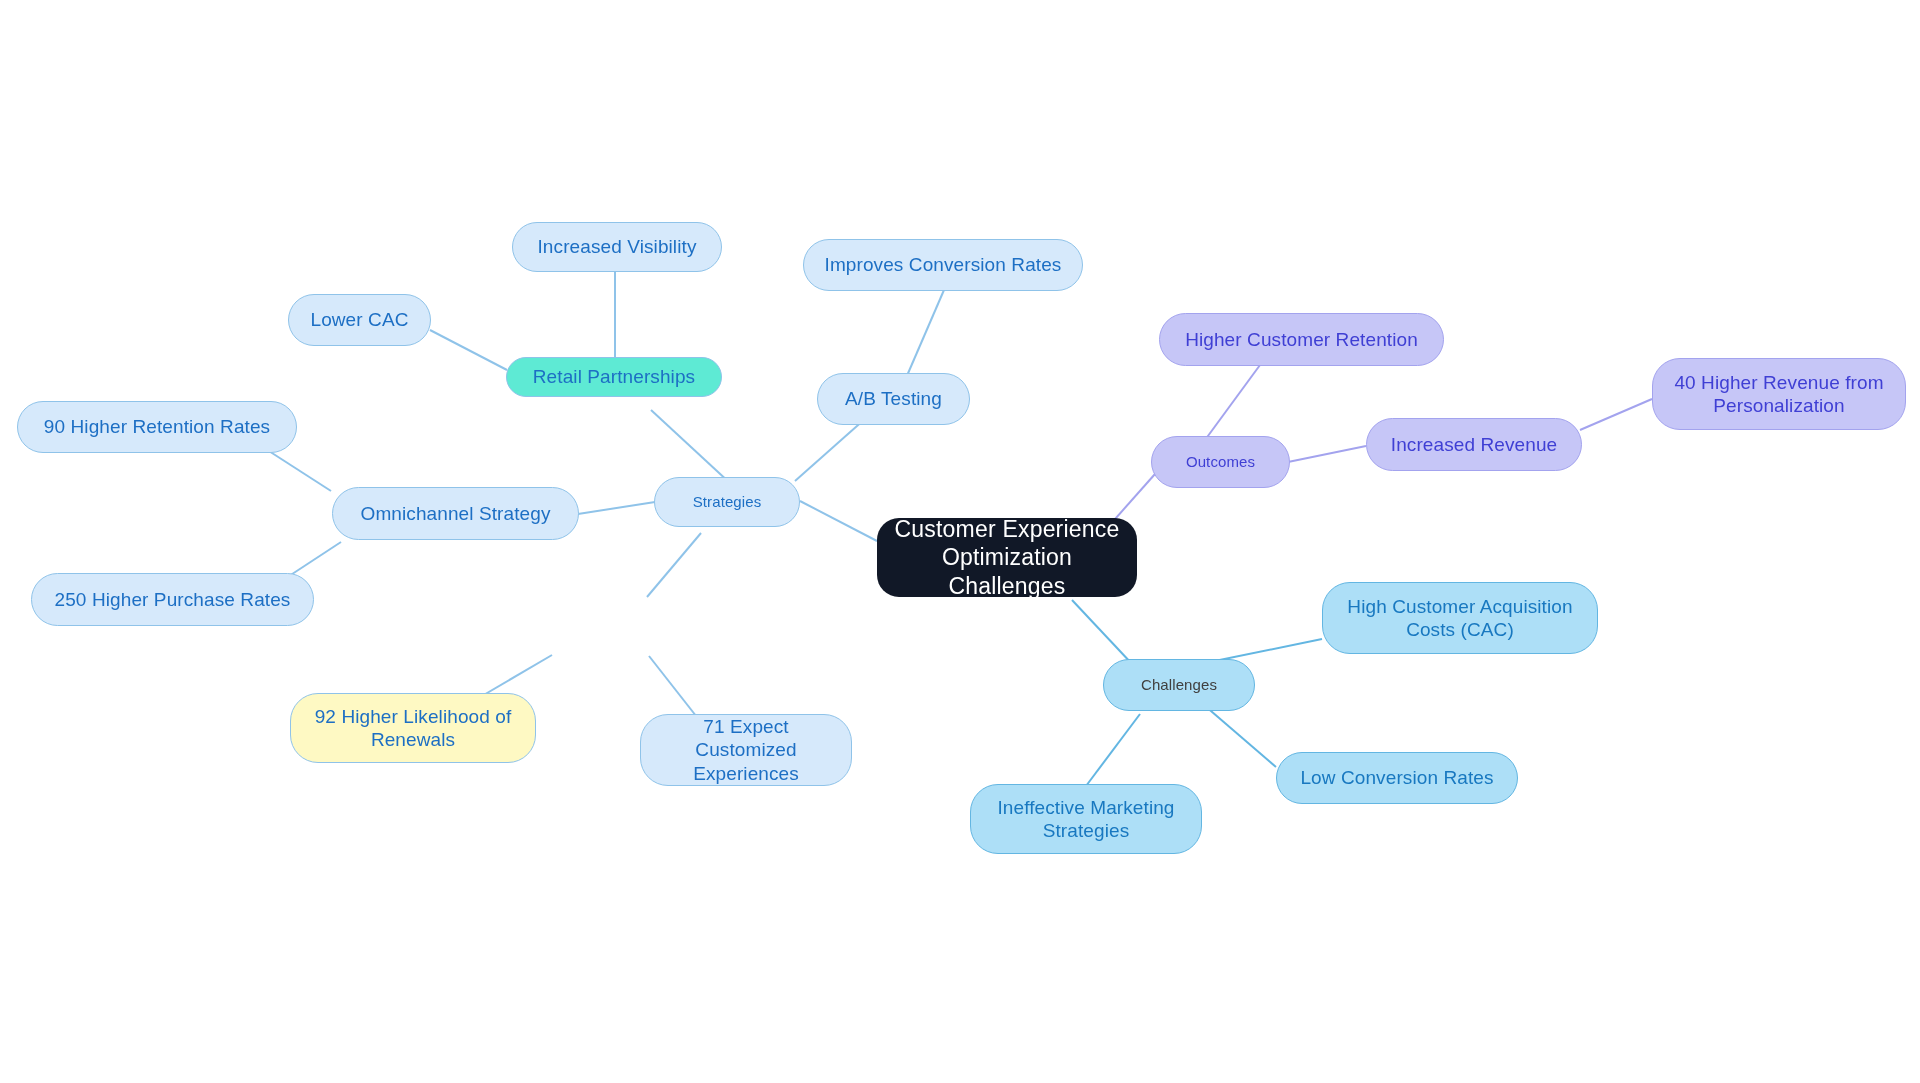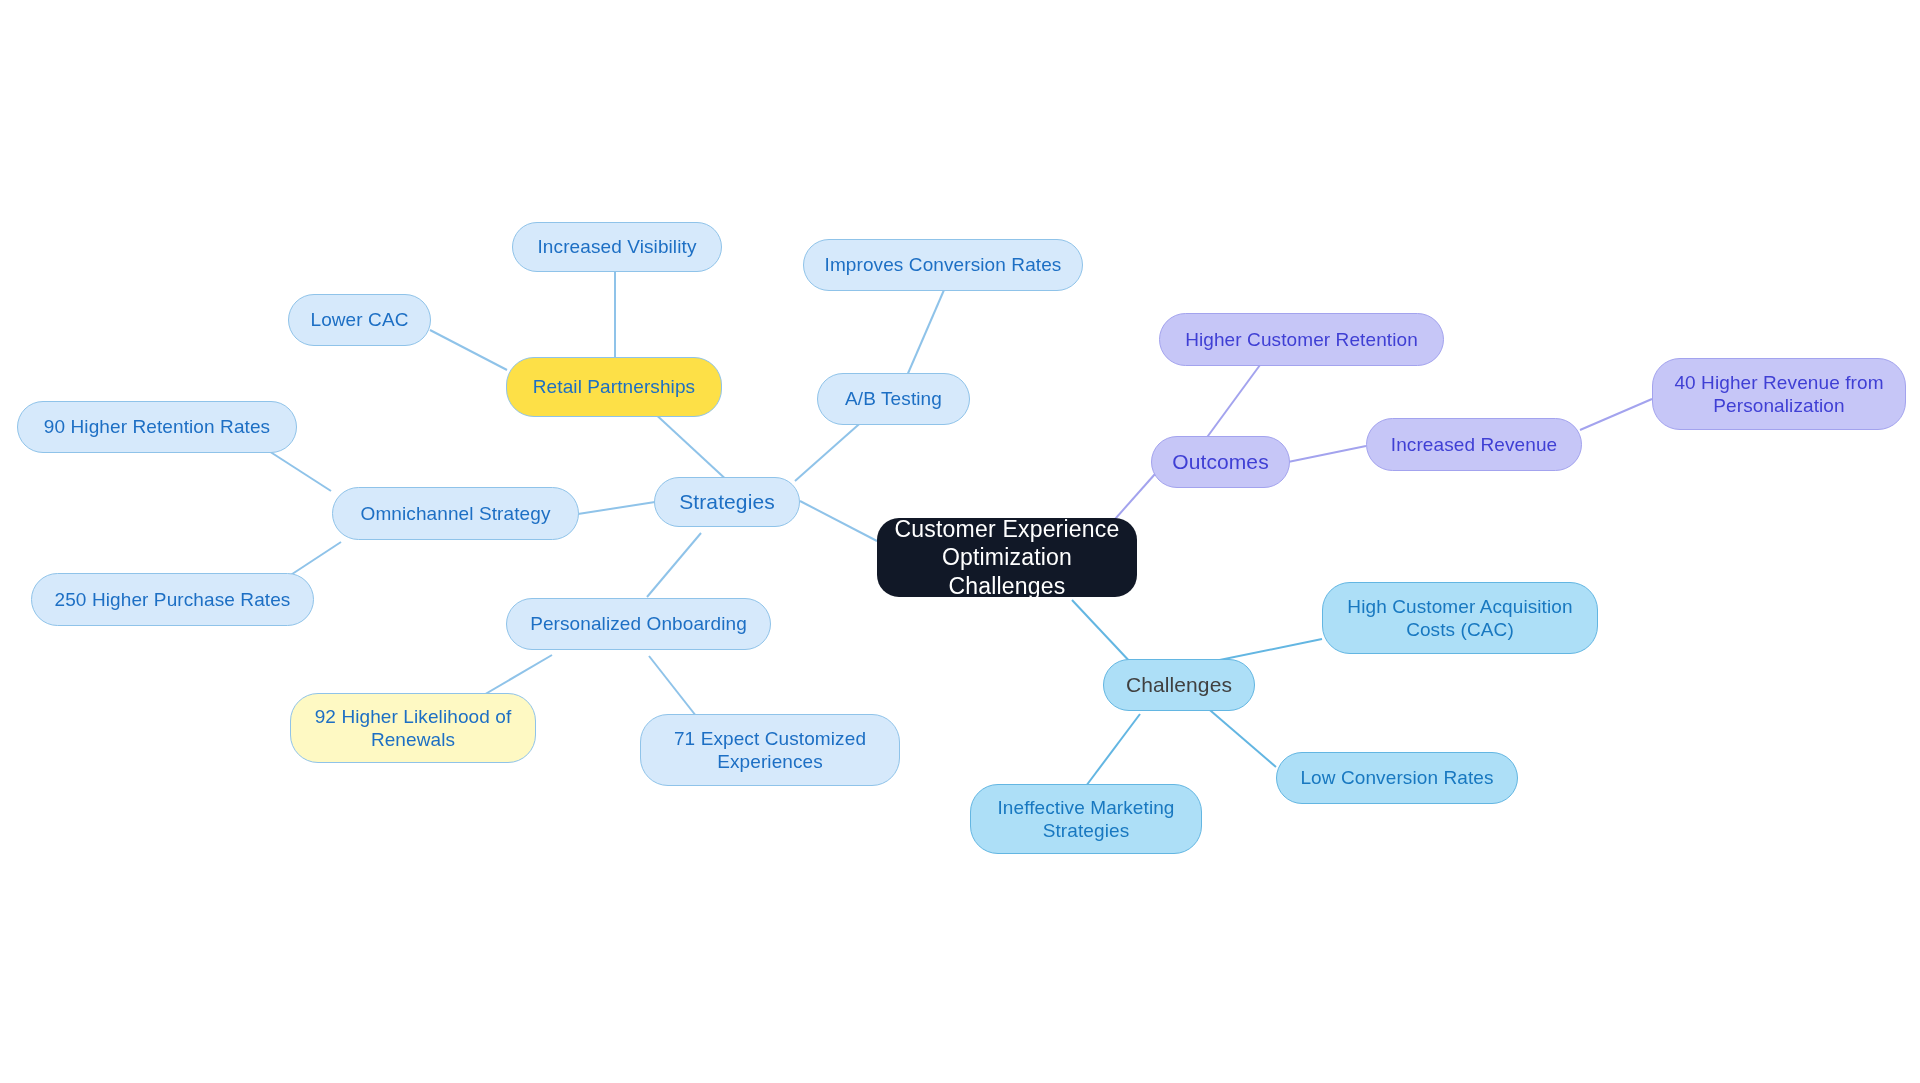--- a/index.html
+++ b/index.html
@@ -37,21 +37,21 @@
     white-space: pre-line;
     letter-spacing: 0.1px;
     padding: 4px 10px;
   }
   .node.root {
     border-radius: 22px;
     border-width: 0;
     font-size: 23px;
     letter-spacing: 0.2px;
   }
-  .node.branch   { font-size: 21px; }
+  .node.branch   { font-size: 15px; }
   .node.leaf     { font-size: 19px; }
 </style>
 </head>
 <body>
 
 <div id="canvas">
 
   <svg id="edges" viewBox="0 0 1920 1083">
 
     <path d="M 877,541 L 800,501" stroke="#8fc3e9" stroke-width="2" fill="none"></path>
@@ -81,42 +81,41 @@
     <path d="M 1205,440 L 1260,365" stroke="#a3a3ee" stroke-width="2" fill="none"></path>
     <path d="M 1288,462 L 1366,446" stroke="#a3a3ee" stroke-width="2" fill="none"></path>
     <path d="M 1580,430 L 1652,399" stroke="#a3a3ee" stroke-width="2" fill="none"></path>
   </svg>
 
   <div class="node root" style="left:877px; top:518px; width:260px; height:79px; background:#111827; color:#ffffff;">Customer Experience
 Optimization Challenges</div>
 
   <div class="node branch" style="left:654px; top:477px; width:146px; height:50px; background:#d6e9fb; border-color:#8fc3e9; color:#1d6fc4;">Strategies</div>
 
-  <div class="node leaf" style="left:506px; top:357px; width:216px; height:60px; background:#fde047; border-color:#8fc3e9; color:#1d6fc4;">Retail Partnerships</div>
+  <div class="node leaf" style="left:506px; top:357px; width:216px; height:40px; background:#5eead4; border-color:#8fc3e9; color:#1d6fc4;">Retail Partnerships</div>
 
   <div class="node leaf" style="left:512px; top:222px; width:210px; height:50px; background:#d6e9fb; border-color:#8fc3e9; color:#1d6fc4;">Increased Visibility</div>
 
   <div class="node leaf" style="left:288px; top:294px; width:143px; height:52px; background:#d6e9fb; border-color:#8fc3e9; color:#1d6fc4;">Lower CAC</div>
 
   <div class="node leaf" style="left:817px; top:373px; width:153px; height:52px; background:#d6e9fb; border-color:#8fc3e9; color:#1d6fc4;">A/B Testing</div>
 
   <div class="node leaf" style="left:803px; top:239px; width:280px; height:52px; background:#d6e9fb; border-color:#8fc3e9; color:#1d6fc4;">Improves Conversion Rates</div>
 
   <div class="node leaf" style="left:332px; top:487px; width:247px; height:53px; background:#d6e9fb; border-color:#8fc3e9; color:#1d6fc4;">Omnichannel Strategy</div>
 
   <div class="node leaf" style="left:17px; top:401px; width:280px; height:52px; background:#d6e9fb; border-color:#8fc3e9; color:#1d6fc4;">90 Higher Retention Rates</div>
 
   <div class="node leaf" style="left:31px; top:573px; width:283px; height:53px; background:#d6e9fb; border-color:#8fc3e9; color:#1d6fc4;">250 Higher Purchase Rates</div>
 
-  <div class="node leaf" style="left:506px; top:598px; width:265px; height:52px; background:#d6e9fb; border-color:#8fc3e9; color:#1d6fc4;">Personalized Onboarding</div>
 
   <div class="node leaf" style="left:290px; top:693px; width:246px; height:70px; background:#fef9c3; border-color:#8fc3e9; color:#1d6fc4;">92 Higher Likelihood of
 Renewals</div>
 
-  <div class="node leaf" style="left:640px; top:714px; width:260px; height:72px; background:#d6e9fb; border-color:#8fc3e9; color:#1d6fc4;">71 Expect Customized
+  <div class="node leaf" style="left:640px; top:714px; width:212px; height:72px; background:#d6e9fb; border-color:#8fc3e9; color:#1d6fc4;">71 Expect Customized
 Experiences</div>
 
   <div class="node branch" style="left:1103px; top:659px; width:152px; height:52px; background:#addff7; border-color:#63b6e2; color:#404040;">Challenges</div>
 
   <div class="node leaf" style="left:1322px; top:582px; width:276px; height:72px; background:#addff7; border-color:#63b6e2; color:#1878c0;">High Customer Acquisition
 Costs (CAC)</div>
 
   <div class="node leaf" style="left:1276px; top:752px; width:242px; height:52px; background:#addff7; border-color:#63b6e2; color:#1878c0;text-align:right;">Low Conversion Rates</div>
 
   <div class="node leaf" style="left:970px; top:784px; width:232px; height:70px; background:#addff7; border-color:#63b6e2; color:#1878c0;">Ineffective Marketing

